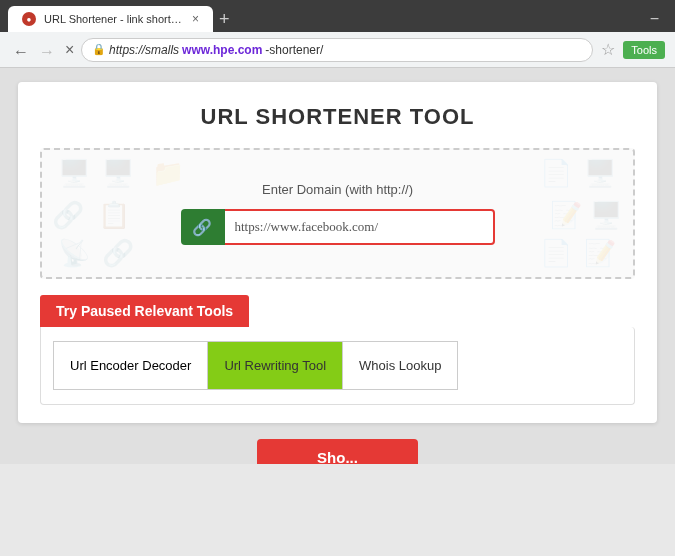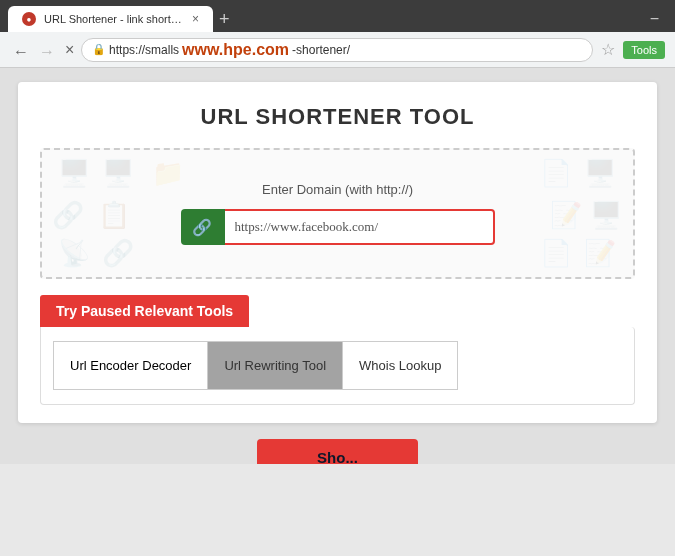--- a/index.html
+++ b/index.html
@@ -24,22 +24,22 @@
   <span style="margin-left:auto;color:#ccc;font-size:16px;padding:0 8px 4px;cursor:pointer;">−</span>
 </div>
 
 <div style="background:#f1f3f4; height:36px; display:flex; align-items:center; padding:0 10px; gap:4px; border-bottom:1px solid #ccc;">
   <button style="background:none;border:none;font-size:16px;color:#666;cursor:pointer;padding:0 3px;">←</button>
   <button style="background:none;border:none;font-size:16px;color:#bbb;cursor:pointer;padding:0 3px;">→</button>
   <button style="background:none;border:none;font-size:16px;color:#666;cursor:pointer;padding:0 3px;">×</button>
 
   <div style="flex:1;background:#fff;border:1px solid #ccc;border-radius:14px;height:24px;display:flex;align-items:center;padding:0 10px;gap:3px;">
     <span style="font-size:11px;color:#666;">🔒</span>
-    <span style="font-size:12px;color:#333;">https://smalls</span>
-    <span style="font-size:16px;color:#c2410c;font-weight:bold;">www.hpe.com</span>
+    <span style="font-size:12px;color:#333;font-style:italic;">https://smalls</span>
+    <span style="font-size:12px;color:#6d28d9;font-weight:bold;">www.hpe.com</span>
     <span style="font-size:12px;color:#333;">-shortener/</span>
   </div>
 
   <span style="font-size:16px;color:#999;cursor:pointer;margin:0 4px;">☆</span>
   <button style="background:#4caf50;color:white;border:none;border-radius:3px;font-size:11px;padding:3px 8px;cursor:pointer;">Tools</button>
 </div>
 
 <div style="background:#e0e0e0; padding:14px 18px 14px; height:396px; overflow-y:auto;">
 
   <div style="background:#fff; border-radius:4px; padding:22px 22px 18px; box-shadow:0 1px 4px rgba(0,0,0,0.12);">
@@ -69,24 +69,24 @@
       <div style="display:flex;align-items:center;justify-content:center;position:relative;z-index:1;">
         <button style="background:#2e7d32;border:none;border-radius:4px 0 0 4px;width:44px;height:36px;display:flex;align-items:center;justify-content:center;cursor:pointer;color:white;font-size:16px;">🔗</button>
         <input type="text" value="https://www.facebook.com/" style="border-top: 2px solid rgb(229, 57, 53); border-right: 2px solid rgb(229, 57, 53); border-bottom: 2px solid rgb(229, 57, 53); border-image: initial; border-left: none; border-radius: 0px 4px 4px 0px; width: 270px; height: 36px; padding: 0px 10px; font-size: 13px; color: rgb(85, 85, 85); outline: none; font-family: Liberation Serif, serif;">
       </div>
     </div>
 
     <div>
       <div style="background:#e53935;color:white;padding:8px 16px;font-size:14px;font-weight:bold;border-radius:3px 3px 0 0;display:inline-block;">Try Paused Relevant Tools</div>
       <div style="border:1px solid #ddd;border-top:none;padding:14px 12px;display:flex;gap:0;background:#fff;border-radius:0 4px 4px 4px;">
         <button style="border:1px solid #ccc;background:#fff;padding:16px 16px;font-size:13px;color:#000000;cursor:pointer;border-right:none;">Url Encoder Decoder</button>
-        <button style="border:1px solid #ccc;background:#a3a3a3;padding:1px 16px;font-size:13px;color:#333;cursor:pointer;border-right:none;">Url Rewriting Tool</button>
+        <button style="border:1px solid #ccc;background:#84cc16;padding:1px 16px;font-size:13px;color:#333;cursor:pointer;border-right:none;">Url Rewriting Tool</button>
         <button style="border:1px solid #ccc;background:#fff;padding:8px 16px;font-size:13px;color:#333;cursor:pointer;">Whois Lookup</button>
       </div>
     </div>
 
   </div>
 
   <div style="display:flex;justify-content:center;margin-top:16px;">
-    <button style="background:#e53935;color:#0f172a;border:none;border-radius:4px;padding:10px 60px;font-size:15px;cursor:pointer;font-weight:bold;">Sho...</button>
+    <button style="background:#e53935;color:#ffffff;border:none;border-radius:4px;padding:10px 60px;font-size:15px;cursor:pointer;font-weight:bold;">Sho...</button>
   </div>
 
 </div>
 
 </body></html>

